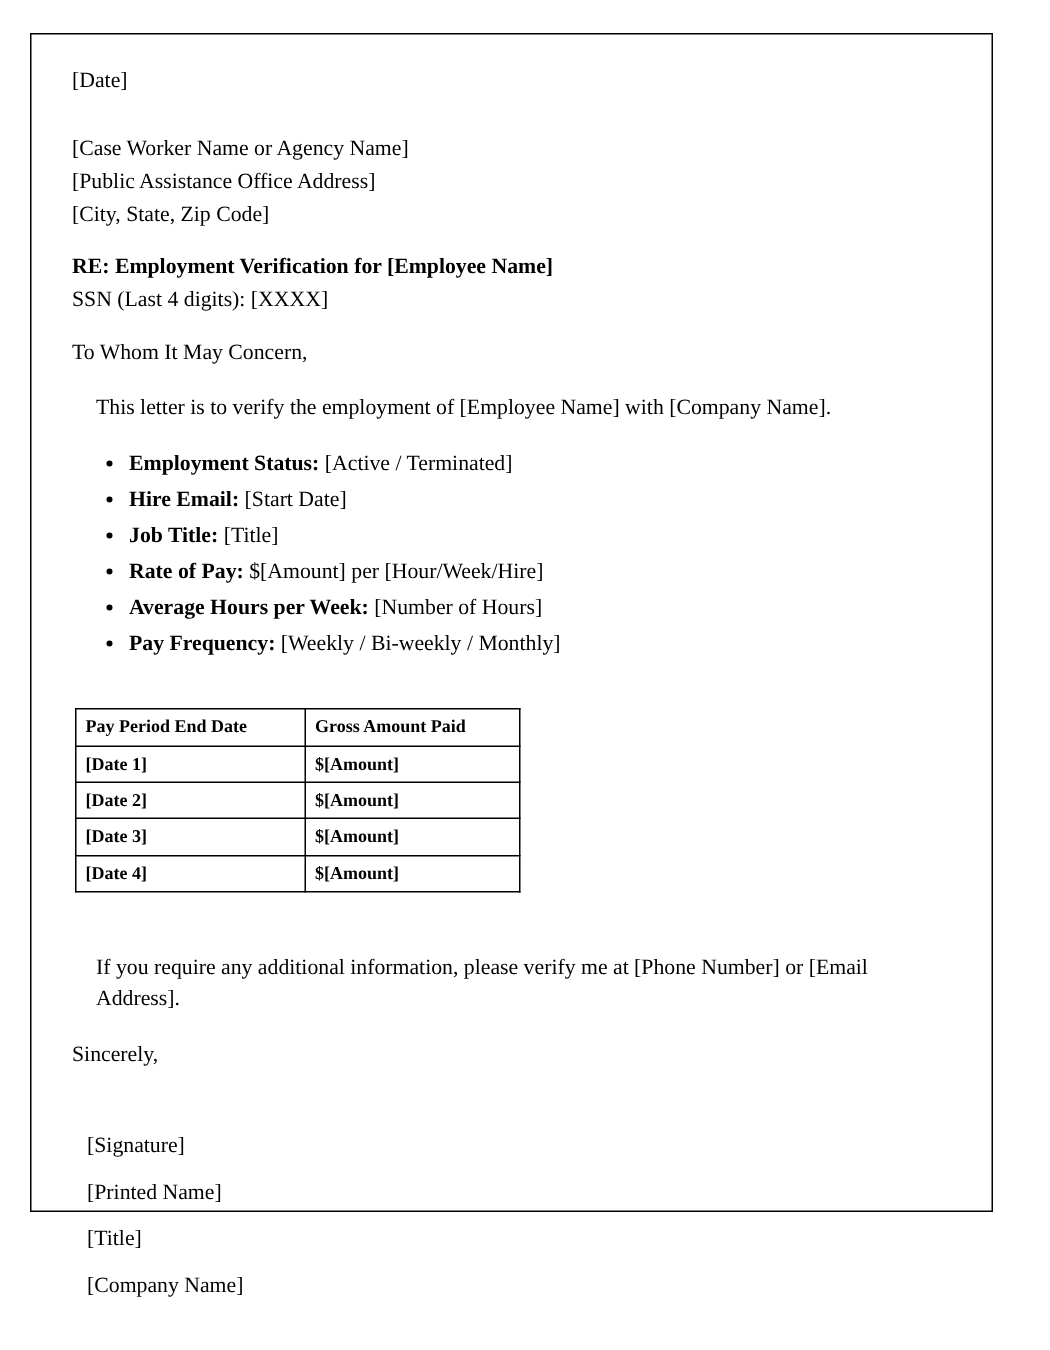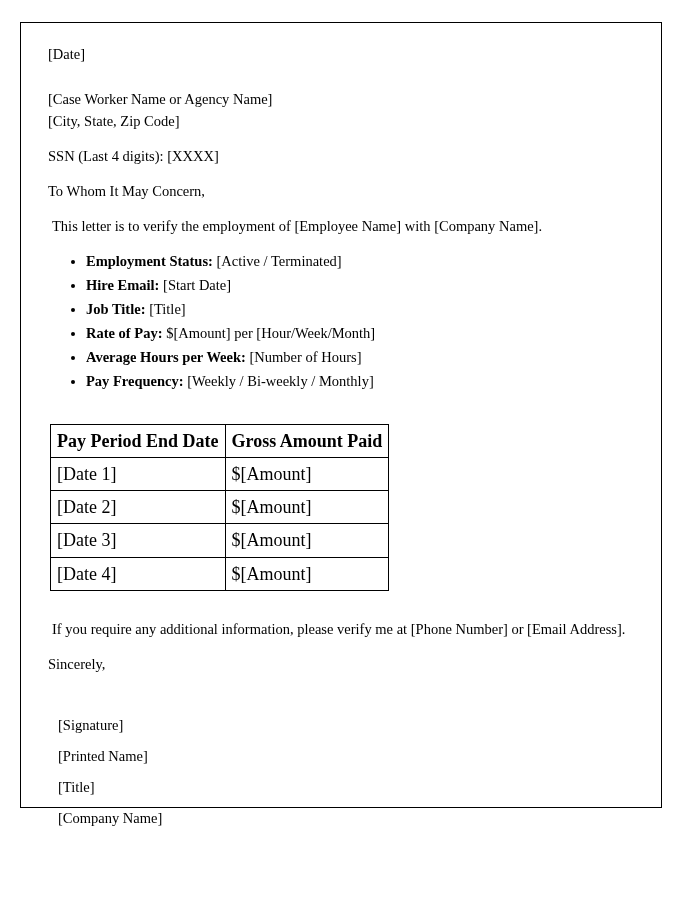--- a/index.html
+++ b/index.html
@@ -61,42 +61,42 @@
   }
   ul.details li {
     margin: 0 0 3px 0;
     padding: 0;
   }
 
   table.earnings {
     border-collapse: collapse;
     margin-top: 8px;
     margin-left: 2px;
-    font-size: 18px;
+    font-size: 12px;
   }
   table.earnings th,
   table.earnings td {
     border: 1px solid #000000;
     padding: 3px 6px;
     text-align: left;
-    font-weight: normal;
+    font-weight: bold;
   }
   table.earnings th {
     font-weight: bold;
   }
   table.earnings td.amount,
   table.earnings th.amount {
     min-width: 130px;
   }
   table.earnings td.period,
   table.earnings th.period {
     min-width: 140px;
   }
   .para {
-    margin: 4px;
+    margin: 16px;
   }
   .signoff .line {
     margin: 10px;
   }
 </style>
 </head>
 <body>
 
 <div class="page">
   <div class="doc-frame"></div>
@@ -104,24 +104,26 @@
   <div class="doc-body">
 
     <div class="block">
       <p class="line">[Date]</p>
     </div>
 
     <div class="spacer-sm"></div>
 
     <div class="block tight">
       <p class="line">[Case Worker Name or Agency Name]</p>
+      <p class="line">[Public Assistance Office Address]</p>
       <p class="line">[City, State, Zip Code]</p>
     </div>
 
     <div class="block tight">
+      <p class="line bold">RE: Employment Verification for [Employee Name]</p>
       <p class="line">SSN (Last 4 digits): [XXXX]</p>
     </div>
 
     <div class="block">
       <p class="line">To Whom It May Concern,</p>
     </div>
 
     <div class="block">
       <p class="para">This letter is to verify the employment of [Employee Name] with [Company Name].</p>
     </div>
@@ -135,21 +137,21 @@
         <li>
           <span class="bold">Hire Email:</span>
           <span>[Start Date]</span>
         </li>
         <li>
           <span class="bold">Job Title:</span>
           <span>[Title]</span>
         </li>
         <li>
           <span class="bold">Rate of Pay:</span>
-          <span>$[Amount] per [Hour/Week/Month]</span>
+          <span>$[Amount] per [Hour/Week/Hire]</span>
         </li>
         <li>
           <span class="bold">Average Hours per Week:</span>
           <span>[Number of Hours]</span>
         </li>
         <li>
           <span class="bold">Pay Frequency:</span>
           <span>[Weekly / Bi-weekly / Monthly]</span>
         </li>
       </ul>

